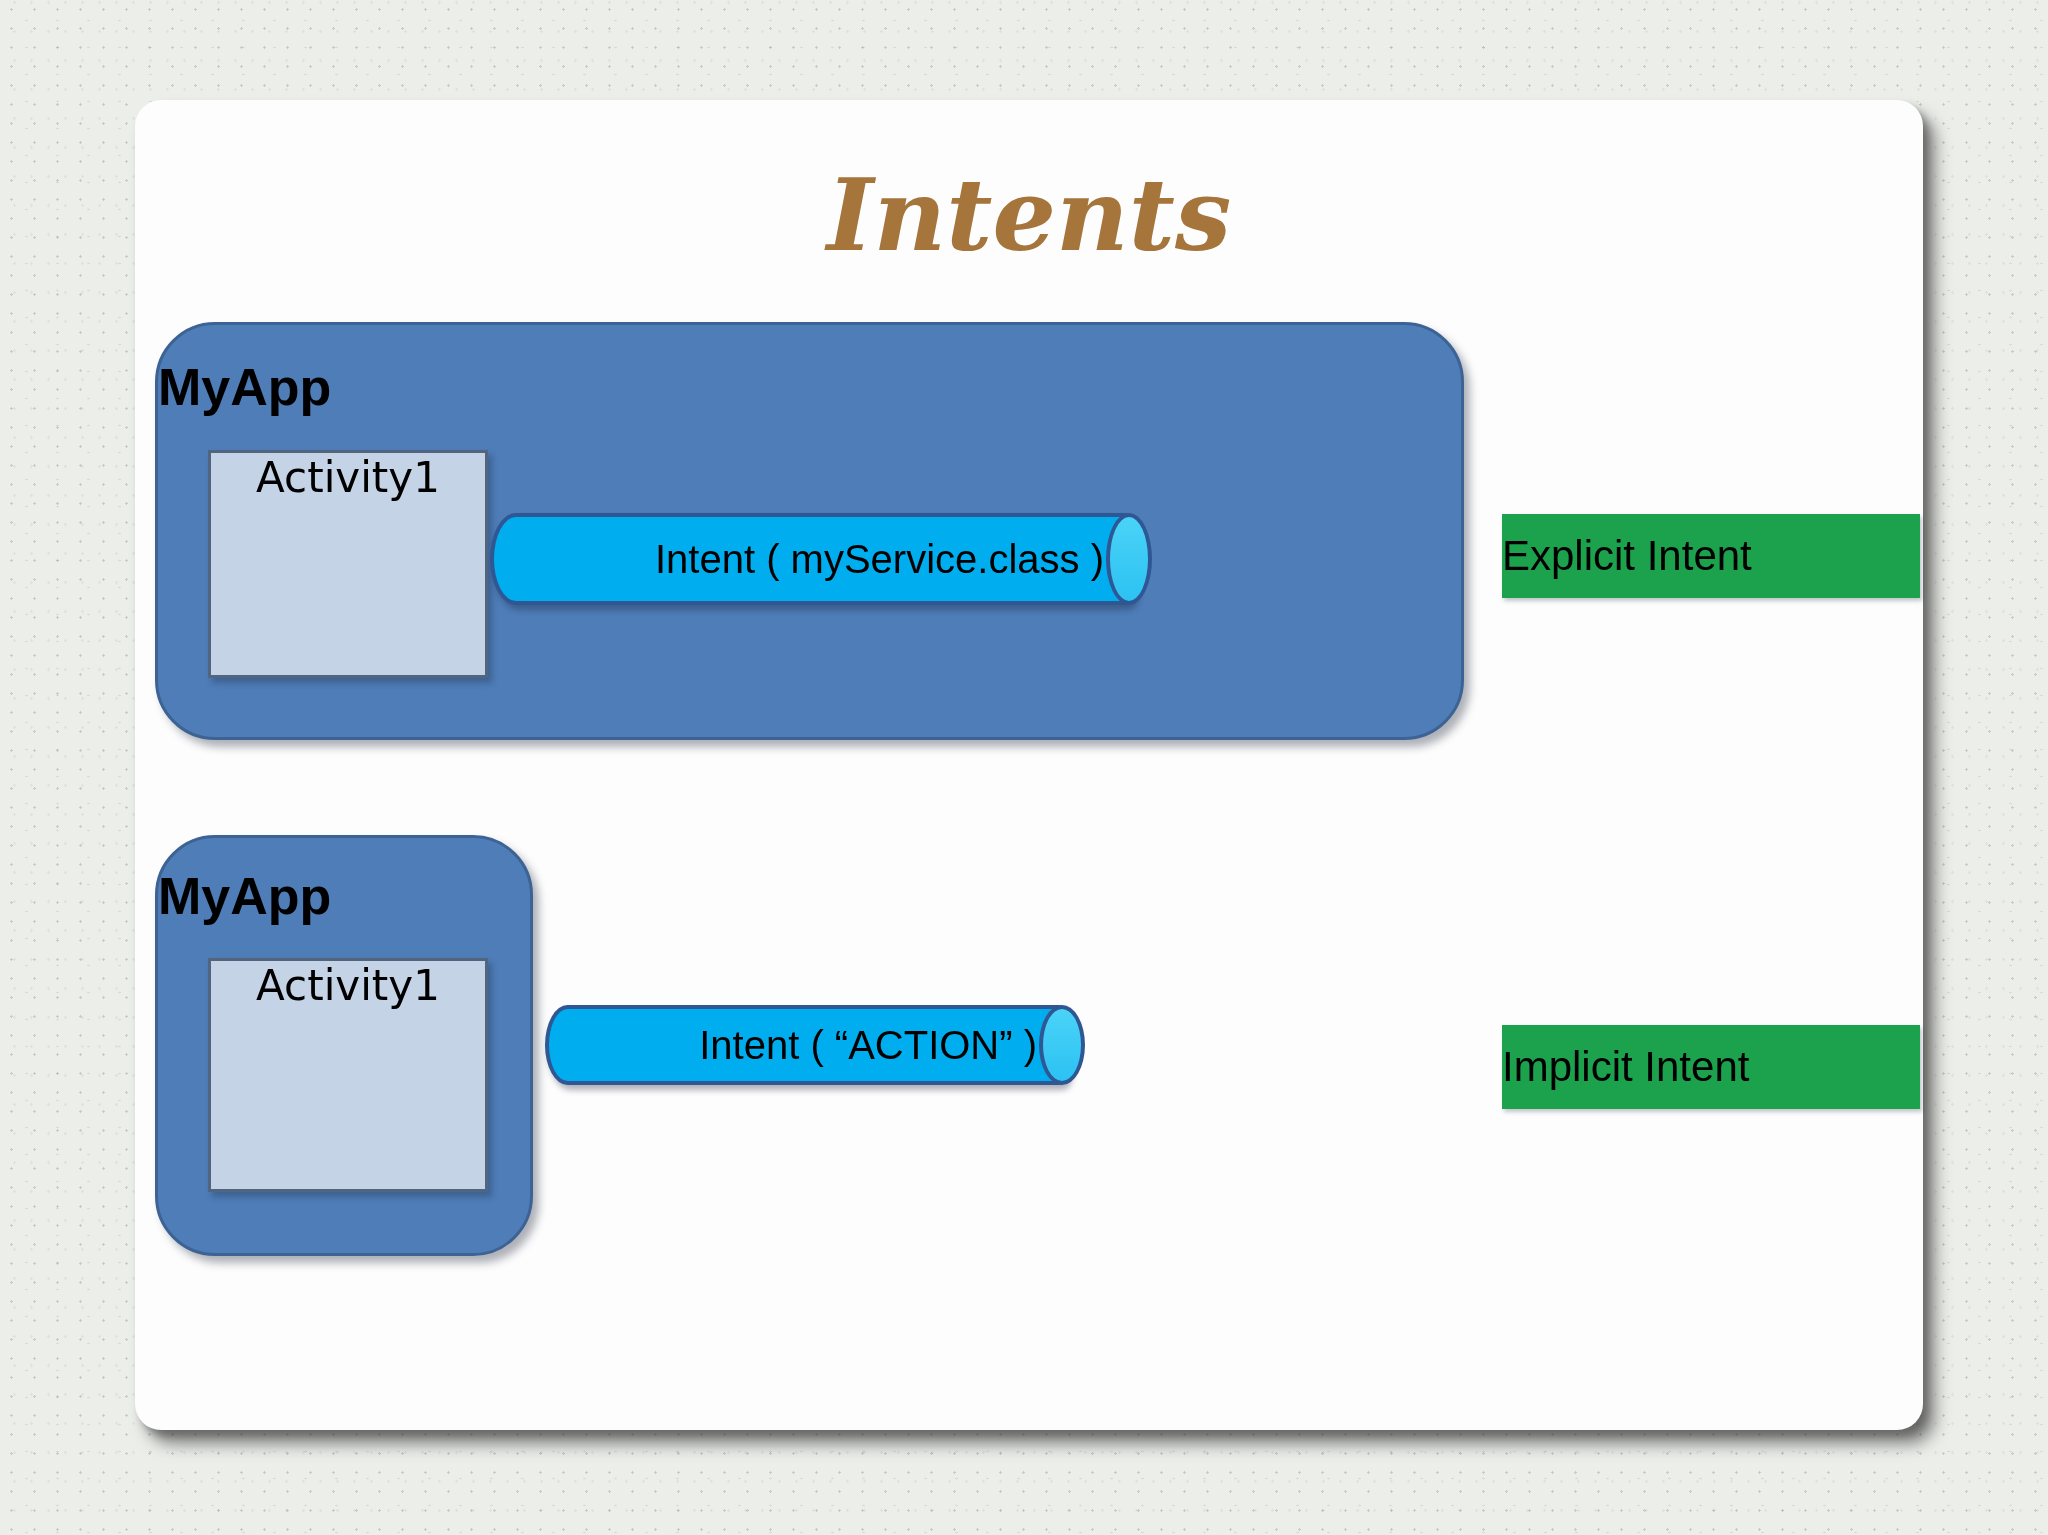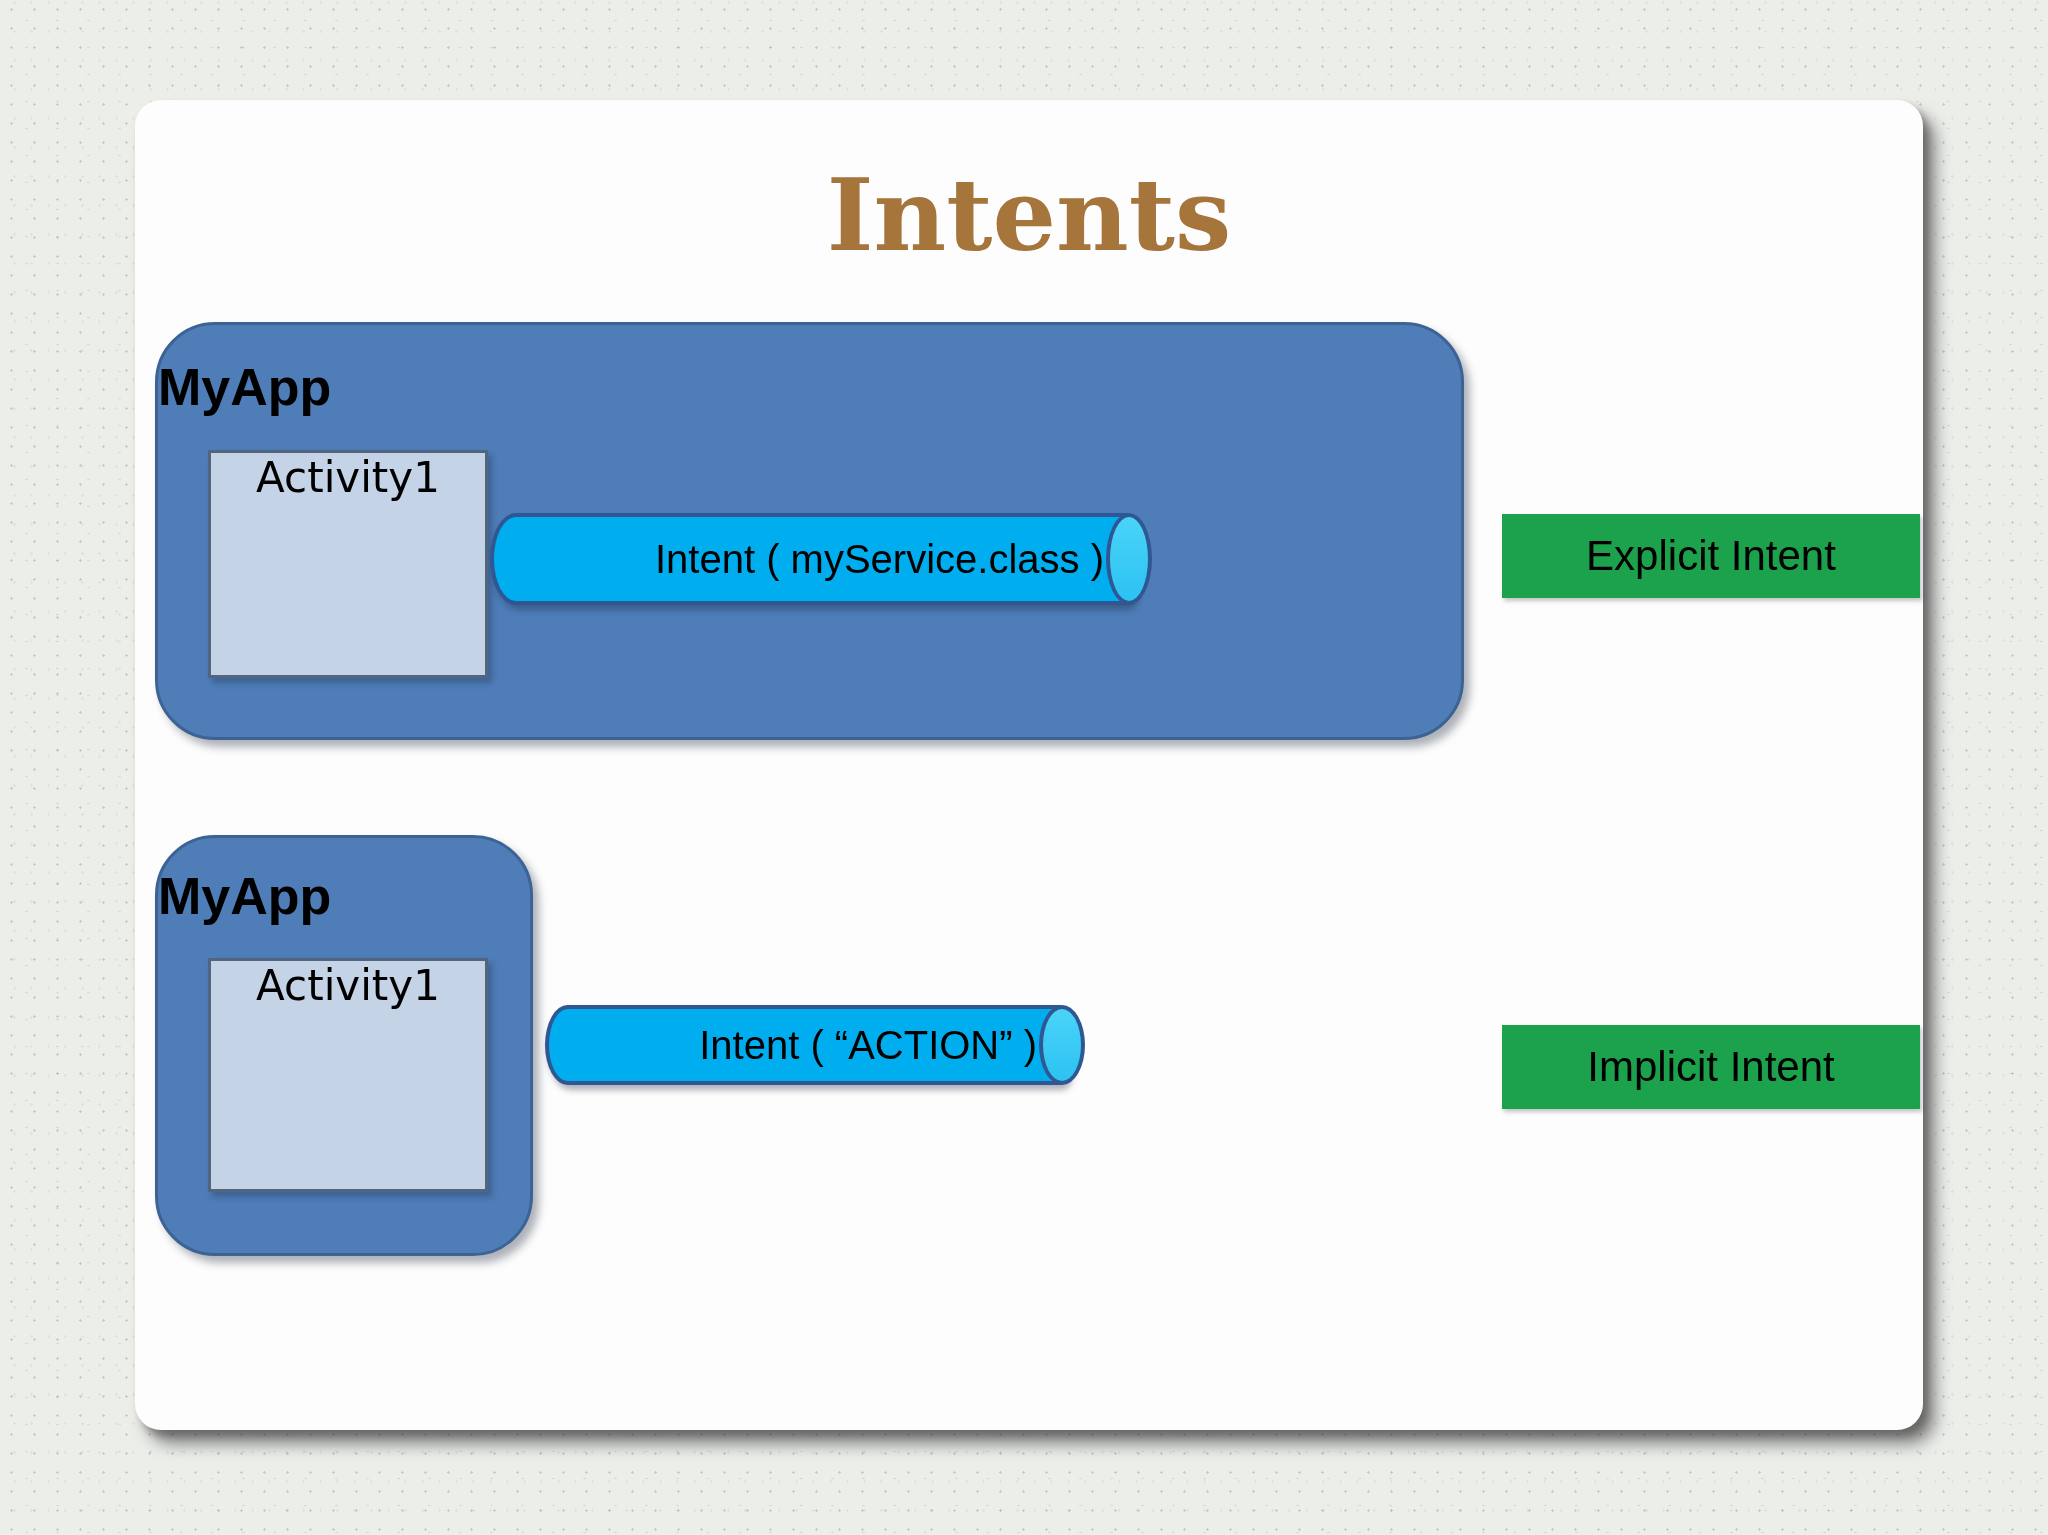--- a/index.html
+++ b/index.html
@@ -17,21 +17,21 @@
   }
 
   .slide{
     position:absolute;left:135px;top:100px;width:1788px;height:1330px;
     background:#fdfdfd;border-radius:26px;
     box-shadow:12px 14px 16px rgba(45,45,45,.55), 5px 6px 7px rgba(60,60,60,.35);
   }
 
   .title{
     position:absolute;left:0;right:0;top:50px;margin:0;text-align:center;
-    font-family:"DejaVu Serif",serif;font-weight:bold;
+    font-family:"DejaVu Serif",serif;font-style:italic;font-weight:bold;
     font-size:100px;line-height:1.3;color:var(--title-text,#A5753C);
   }
 
   .app-container{
     position:absolute;background:var(--app-fill,#4E7DB8);
     border:3px solid var(--app-border,#3D6394);border-radius:60px;
     box-shadow:6px 7px 9px rgba(25,35,55,.35);
   }
   .app-container.top{left:20px;top:222px;width:1303px;height:412px;}
   .app-container.bl {left:20px;top:735px;width:372px;height:415px;}
@@ -75,21 +75,21 @@
   .pipe-cap{
     position:absolute;right:0;top:0;bottom:0;width:38px;
     background:linear-gradient(180deg,var(--pipe-cap,#4AD3F8),#2cc2f2);
     border:4px solid var(--pipe-border,#2F5794);
     border-radius:50%;
   }
 
   .tag{
     position:absolute;left:1367px;width:418px;height:84px;
     background:var(--tag-fill,#1CA24C);
-    display:flex;align-items:center;justify-content:center;
+    display:flex;align-items:center;justify-content:flex-start;
     box-shadow:2px 3px 4px rgba(25,35,55,.25);
   }
   .tag-top{top:414px;}
   .tag-bottom{top:925px;}
   .tag .tag-label{font-size:42px;color:var(--label-text,#000);}
 </style>
 </head>
 <body>
 
 <div class="page">

